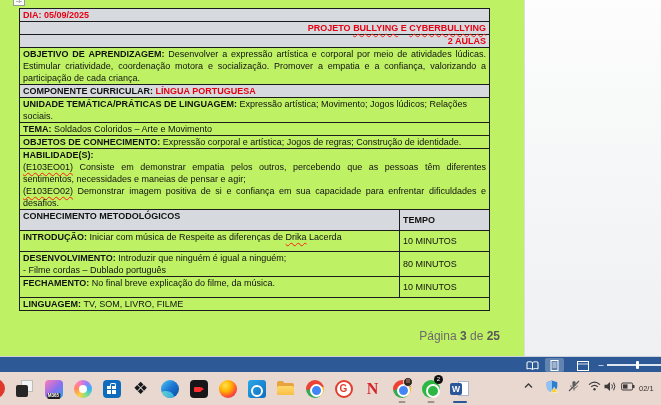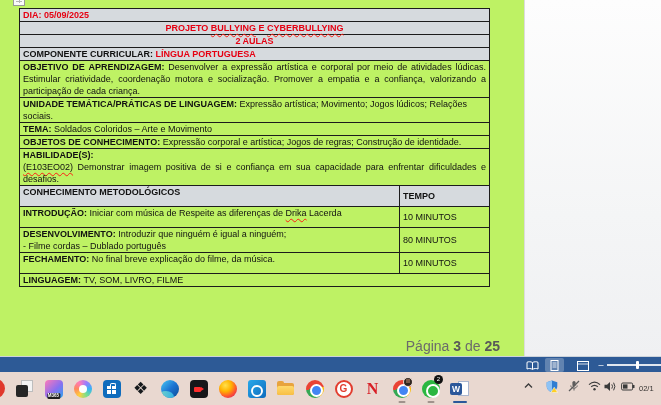--- a/index.html
+++ b/index.html
@@ -18,30 +18,30 @@
                linear-gradient(#b5b5b5,#b5b5b5) center/1px 100% no-repeat; }
 
   
   .tbl { position:absolute; left:19px; top:8px; width:471px; border:1px solid #1c1c1c;
     font-size:9px; line-height:12px; color:#111; }
   .trow { display:flex; border-top:1px solid #1c1c1c; }
   .trow:first-child { border-top:none; }
   .hbg { background:#d6dade; }
   .cmain { flex:1; min-width:0; padding:0 3px; }
   .ctempo { width:90px; flex:none; border-left:1px solid #1c1c1c; padding:4px 3px; display:flex; align-items:center; }
-  .center { text-align:center; }
+  .center { text-align:right; }
   .just { text-align:justify; }
   b { font-weight:bold; }
   .red { color:#e60012; }
   .sq { text-decoration:underline; text-decoration-style:wavy; text-decoration-color:#ff1d12;
         text-decoration-thickness:1px; text-underline-offset:2px; text-decoration-skip-ink:none; }
 
   
-  .pagefoot { position:absolute; left:400px; top:338px; width:100px; text-align:right;
-    font-size:14px; color:#6b6b6b; }
+  .pagefoot { position:absolute; left:400px; top:329px; width:100px; text-align:right;
+    font-size:12px; color:#6b6b6b; }
   .pagefoot b { color:#595959; }
 
   
   .statusbar { position:absolute; left:0; top:356px; width:661px; height:16px;
     background:#2d5a96; border-top:1px solid #ccd3db; }
   .sb-ico { position:absolute; top:3px; width:14px; height:11px; display:flex; align-items:center; justify-content:center; }
   .sb-sel { position:absolute; left:545px; top:1px; width:19px; height:14px; border-radius:2px;
     background:rgba(255,255,255,0.25); display:flex; align-items:center; justify-content:center; }
   .sb-minus { position:absolute; left:597px; top:4px; width:8px; height:9px; color:#fff;
     font-size:9px; line-height:9px; text-align:center; }
@@ -143,43 +143,44 @@
     </div>
 
     <div class="trow hbg">
       <div class="cmain center"><b class="red"><span>PROJETO </span><span class="sq">BULLYING</span><span> E </span><span class="sq">CYBERBULLYING</span></b></div>
     </div>
 
     <div class="trow hbg">
       <div class="cmain center"><b class="red">2 AULAS</b></div>
     </div>
 
+    <div class="trow">
+      <div class="cmain just"><b>OBJETIVO DE APRENDIZAGEM: </b><span>Desenvolver a expressão artística e corporal por meio de atividades lúdicas. Estimular criatividade, coordenação motora e socialização. Promover a empatia e a confiança, valorizando a participação de cada criança.</span></div>
+    </div>
+
     <div class="trow hbg">
       <div class="cmain"><b>COMPONENTE CURRICULAR: </b><b class="red">LÍNGUA PORTUGUESA</b></div>
-    </div>
-
-    <div class="trow">
-      <div class="cmain just"><b>OBJETIVO DE APRENDIZAGEM: </b><span>Desenvolver a expressão artística e corporal por meio de atividades lúdicas. Estimular criatividade, coordenação motora e socialização. Promover a empatia e a confiança, valorizando a participação de cada criança.</span></div>
     </div>
 
     <div class="trow">
       <div class="cmain"><b>UNIDADE TEMÁTICA/PRÁTICAS DE LINGUAGEM: </b><span>Expressão artística; Movimento; Jogos lúdicos; Relações sociais.</span></div>
     </div>
 
     <div class="trow">
       <div class="cmain"><b>TEMA: </b><span>Soldados Coloridos – Arte e Movimento</span></div>
     </div>
 
     <div class="trow">
       <div class="cmain just"><b>OBJETOS DE CONHECIMENTO: </b><span> Expressão corporal e artística; Jogos de regras; Construção de identidade.</span></div>
     </div>
 
     <div class="trow">
       <div class="cmain">
         <div><b>HABILIDADE(S):</b></div>
+        <div class="just"><span class="sq">(E103EO01)</span><span> Consiste em demonstrar empatia pelos outros, percebendo que as pessoas têm diferentes sentimentos, necessidades e maneias de pensar e agir;</span></div>
         <div class="just"><span class="sq">(E103EO02)</span><span> Demonstrar imagem positiva de si e confiança em sua capacidade para enfrentar dificuldades e desafios.</span></div>
       </div>
     </div>
 
     <div class="trow hbg">
       <div class="cmain"><b>CONHECIMENTO METODOLÓGICOS</b></div>
       <div class="ctempo">
           <b>TEMPO</b>
         </div>
     </div>

